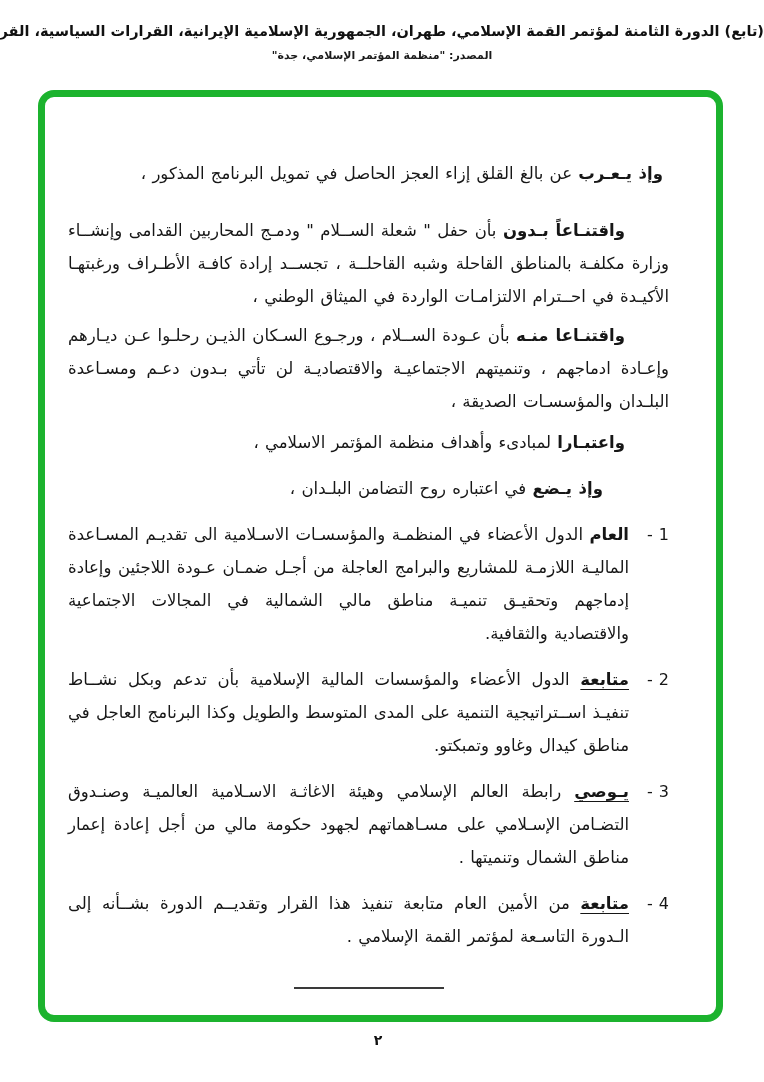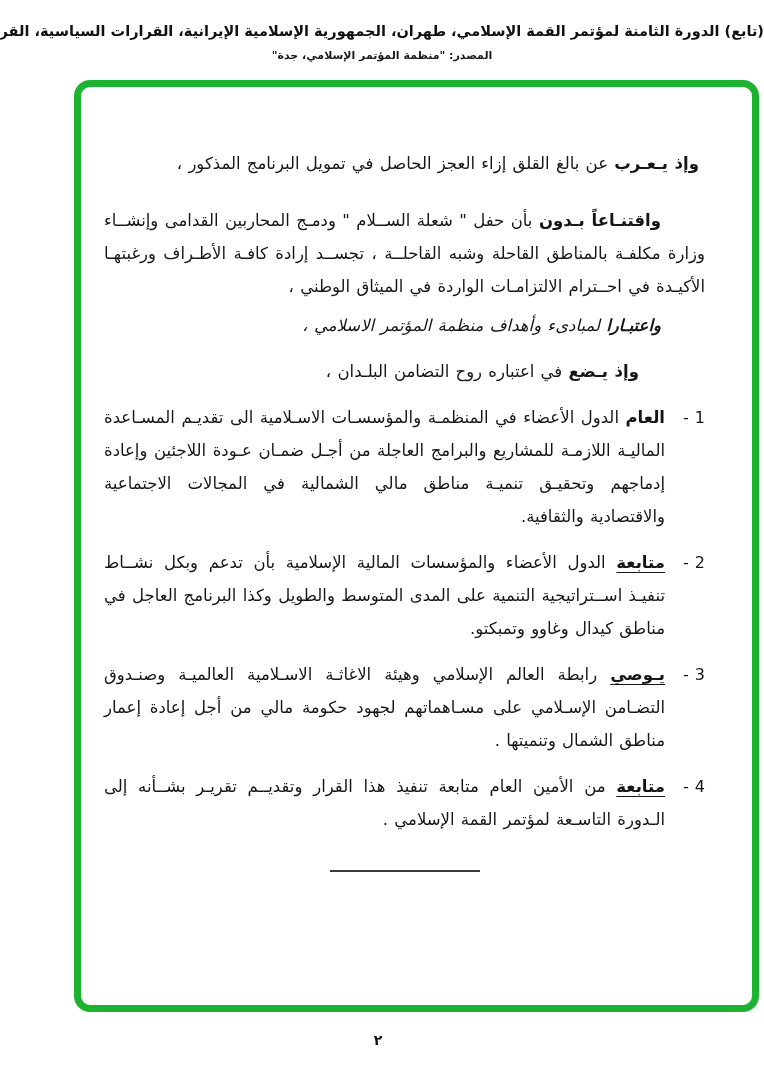--- a/index.html
+++ b/index.html
@@ -36,47 +36,46 @@
     margin-top: 7px;
     font-size: 11px;
     font-weight: bold;
     line-height: 14px;
     color: #1a1a1a;
   }
   
   .frame {
     position: absolute;
     left: 38px;
-    top: 80px;
+    top: 90px;
     width: 685px;
     height: 932px;
     box-sizing: border-box;
     border: 7px solid #1cb32e;
     border-radius: 16px;
     background: #ffffff;
-    margin-left: 36px;
   }
   
   .content {
     position: absolute;
     top: 60px;
     right: 47px;
     left: 23px;
     direction: rtl;
     text-align: justify;
     font-size: 16.5px;
     line-height: 33px;
     color: #161616;
     word-spacing: 1px;
   }
   .para { margin: 0 0 13px 0; }
   .para.p1 { text-indent: 6px;  margin-bottom: 24px; }
   .para.p2 { text-indent: 44px; margin-bottom: 6px; }
   .para.p3 { text-indent: 44px; margin-bottom: 8px; }
-  .para.p4 { text-indent: 44px; margin-bottom: 13px; font-style: italic; }
+  .para.p4 { text-indent: 44px; margin-bottom: 13px; }
   .para.p5 { text-indent: 66px; margin-bottom: 13px; }
   .lead { font-weight: bold; }
   .u { text-decoration: underline; text-underline-offset: 4px; }
   
   .item {
     display: flex;
     flex-direction: row; 
     margin: 0 0 13px 0;
   }
   .item .marker {
@@ -118,20 +117,21 @@
     <div class="line2">المصدر:  "منظمة المؤتمر الإسلامي، جدة"</div>
   </div>
 
   <div class="frame">
     <div class="content">
 
       <p class="para p1"><span class="lead">وإذ يـعـرب</span> <span>عن بالغ القلق إزاء العجز الحاصل في تمويل البرنامج المذكور ،</span></p>
 
       <p class="para p2"><span class="lead">واقتنـاعاً بـدون</span> <span>بأن حفل " شعلة الســلام " ودمـج المحاربين القدامى وإنشــاء وزارة مكلفـة بالمناطق القاحلة وشبه القاحلــة ، تجســد إرادة كافـة الأطـراف ورغبتهـا الأكيـدة في احــترام الالتزامـات الواردة في الميثاق الوطني ،</span></p>
 
+      <p class="para p3"><span class="lead">واقتنـاعا منـه</span> <span>بأن عـودة الســلام ، ورجـوع السـكان الذيـن رحلـوا عـن ديـارهم وإعـادة ادماجهم ، وتنميتهم الاجتماعيـة والاقتصاديـة لن تأتي بـدون دعـم ومسـاعدة البلـدان والمؤسسـات الصديقة ،</span></p>
 
       <p class="para p4"><span class="lead">واعتبـارا</span> <span>لمبادىء وأهداف منظمة المؤتمر الاسلامي ،</span></p>
 
       <p class="para p5"><span class="lead">وإذ يـضع</span> <span>في اعتباره روح التضامن البلـدان ،</span></p>
 
       <div class="item">
         <div class="marker">1 -</div>
         <div class="itext"><span class="lead">العام</span> <span>الدول الأعضاء في المنظمـة والمؤسسـات الاسـلامية الى تقديـم المسـاعدة الماليـة اللازمـة للمشاريع والبرامج العاجلة من أجـل ضمـان عـودة اللاجئين وإعادة إدماجهم وتحقيـق تنميـة مناطق مالي الشمالية في المجالات الاجتماعية والاقتصادية والثقافية.</span></div>
       </div>
 
@@ -140,21 +140,21 @@
         <div class="itext"><span class="lead u">متابعة</span> <span>الدول الأعضاء والمؤسسات المالية الإسلامية بأن تدعم وبكل نشــاط تنفيـذ اســتراتيجية التنمية على المدى المتوسط والطويل وكذا البرنامج العاجل في مناطق كيدال وغاوو وتمبكتو.</span></div>
       </div>
 
       <div class="item">
         <div class="marker">3 -</div>
         <div class="itext"><span class="lead u">يـوصي</span> <span>رابطة العالم الإسلامي وهيئة الاغاثـة الاسـلامية العالميـة وصنـدوق التضـامن الإسـلامي على مسـاهماتهم لجهود حكومة مالي من أجل إعادة إعمار مناطق الشمال وتنميتها .</span></div>
       </div>
 
       <div class="item">
         <div class="marker">4 -</div>
-        <div class="itext"><span class="lead u">متابعة</span> <span>من الأمين العام متابعة تنفيذ هذا القرار وتقديــم تقريـر بشــأنه إلى الـدورة التاسـعة لمؤتمر القمة الإسلامي .</span></div>
+        <div class="itext"><span class="lead u">متابعة</span> <span>من الأمين العام متابعة تنفيذ هذا القرار وتقديــم الدورة بشــأنه إلى الـدورة التاسـعة لمؤتمر القمة الإسلامي .</span></div>
       </div>
 
       <div class="separator"></div>
 
     </div>
   </div>
 
   <div class="page-number">٢</div>
 
 </div>

